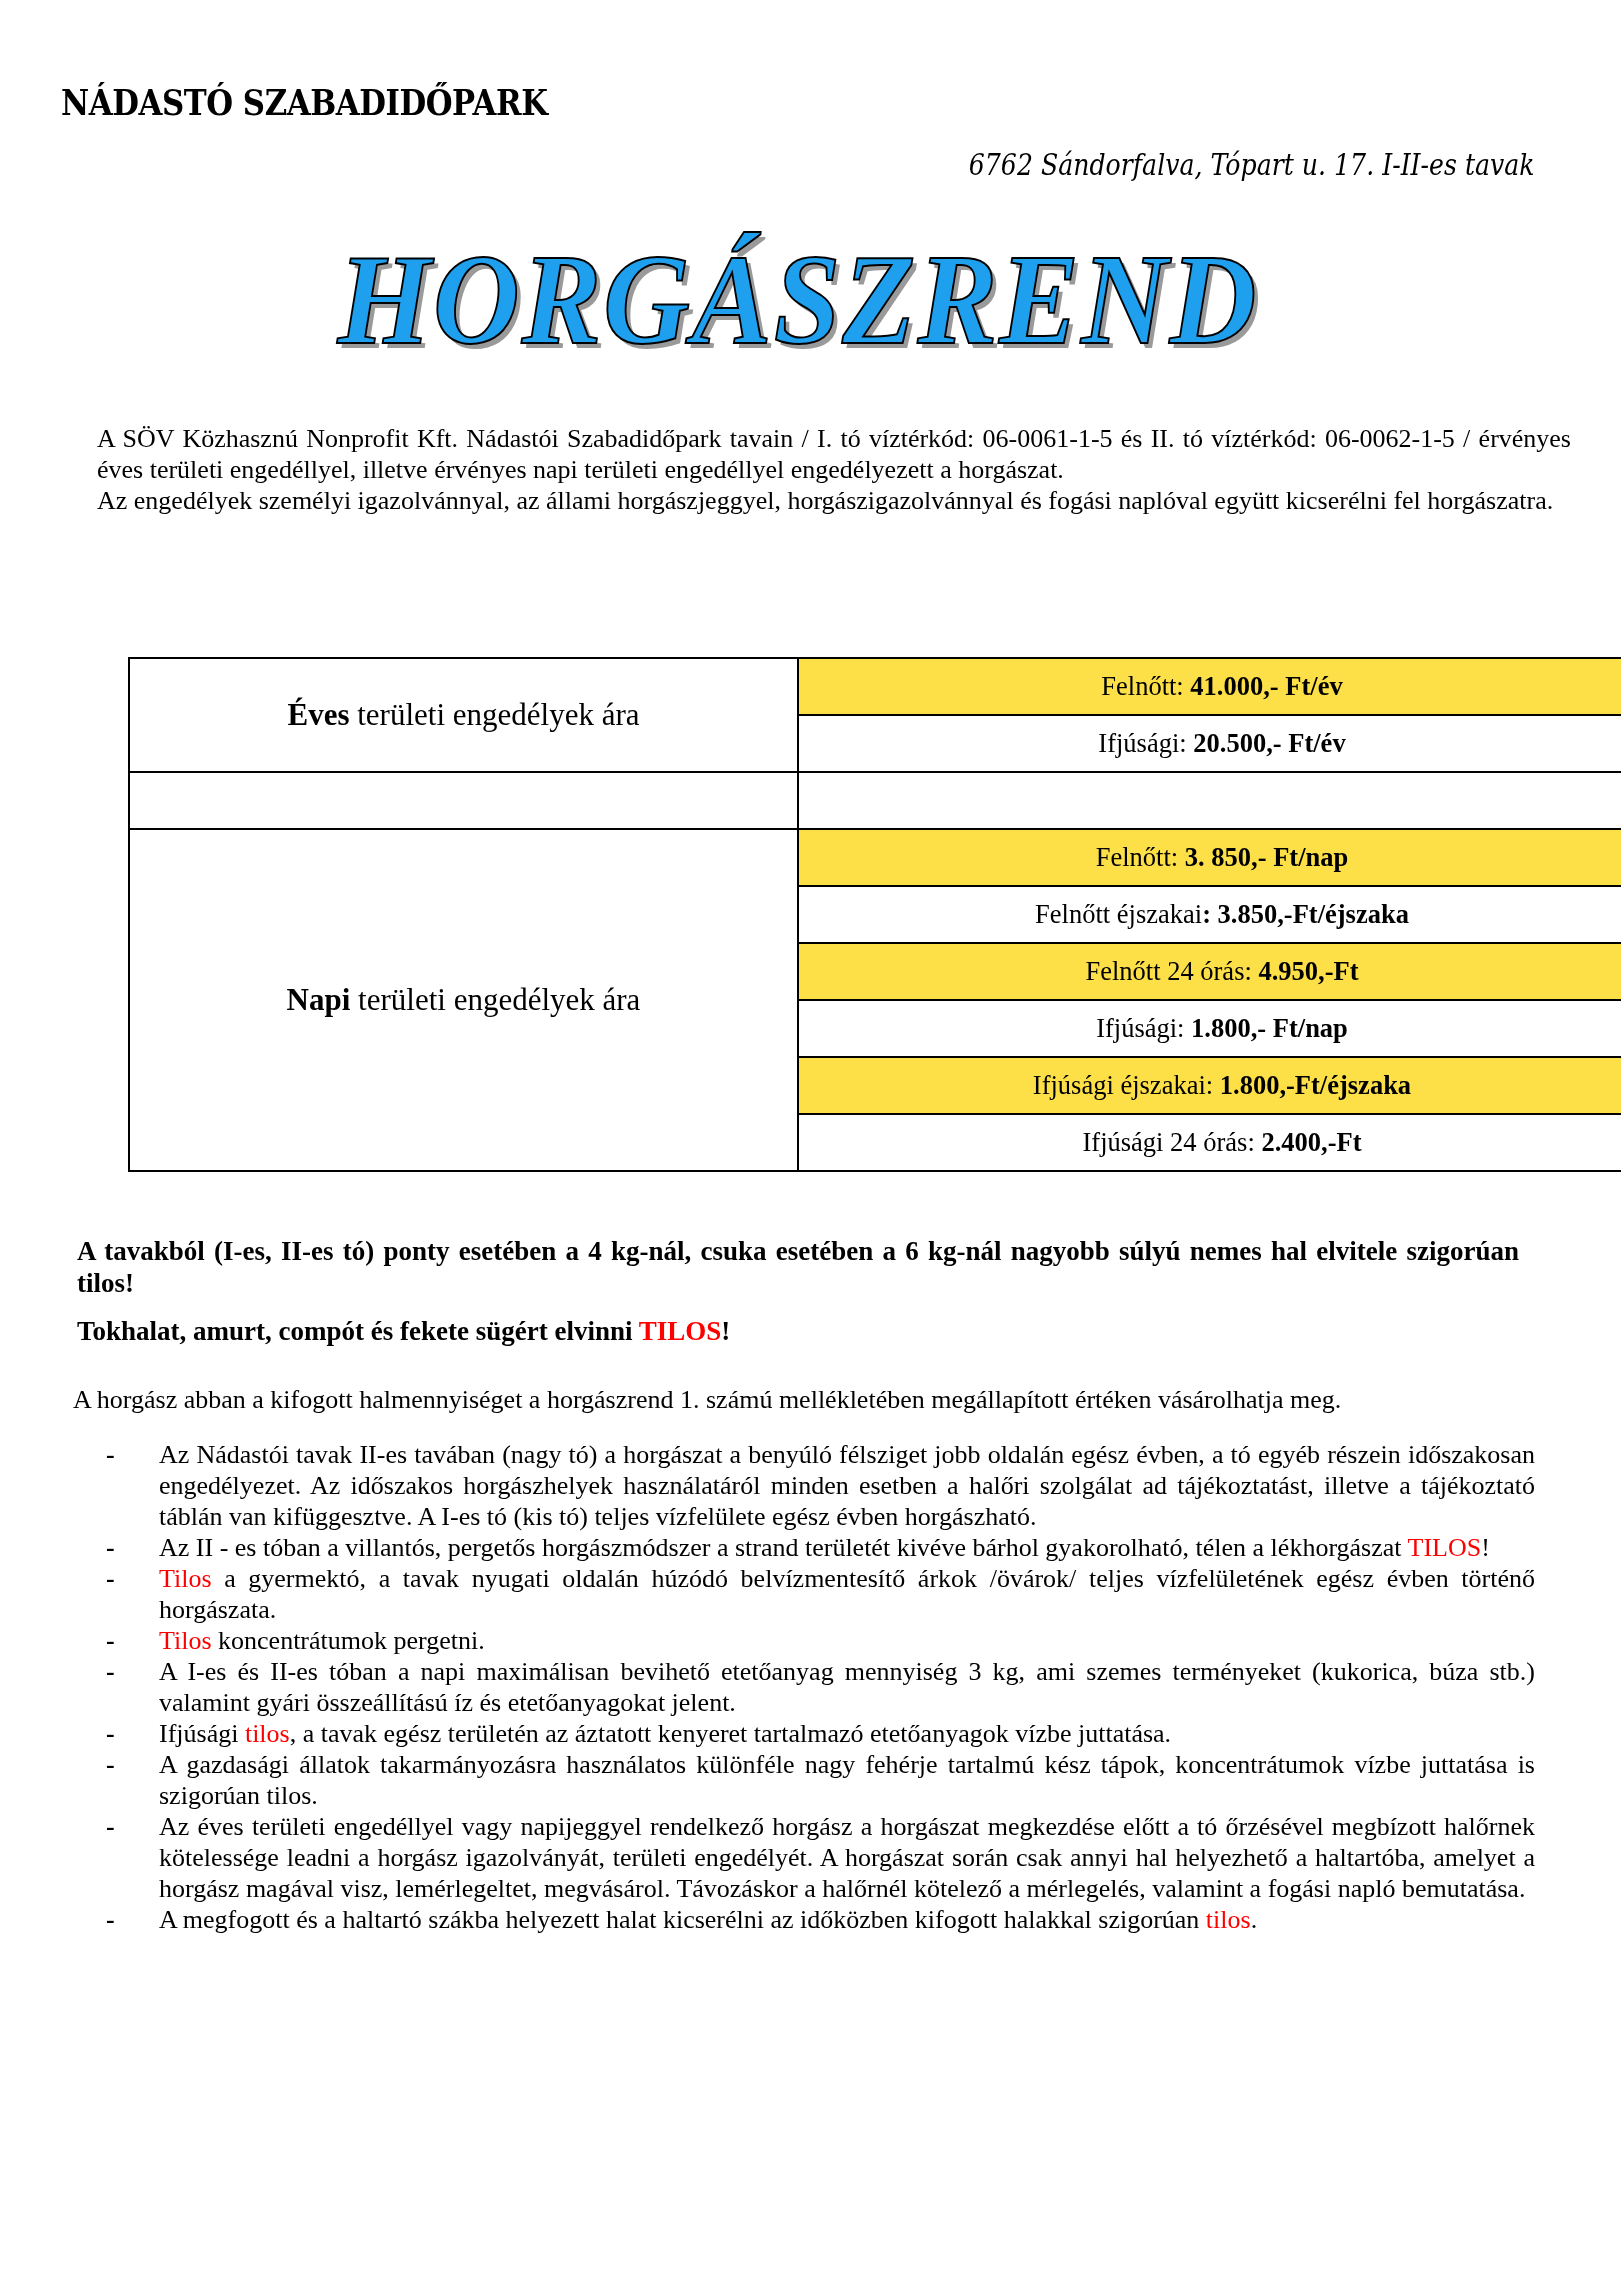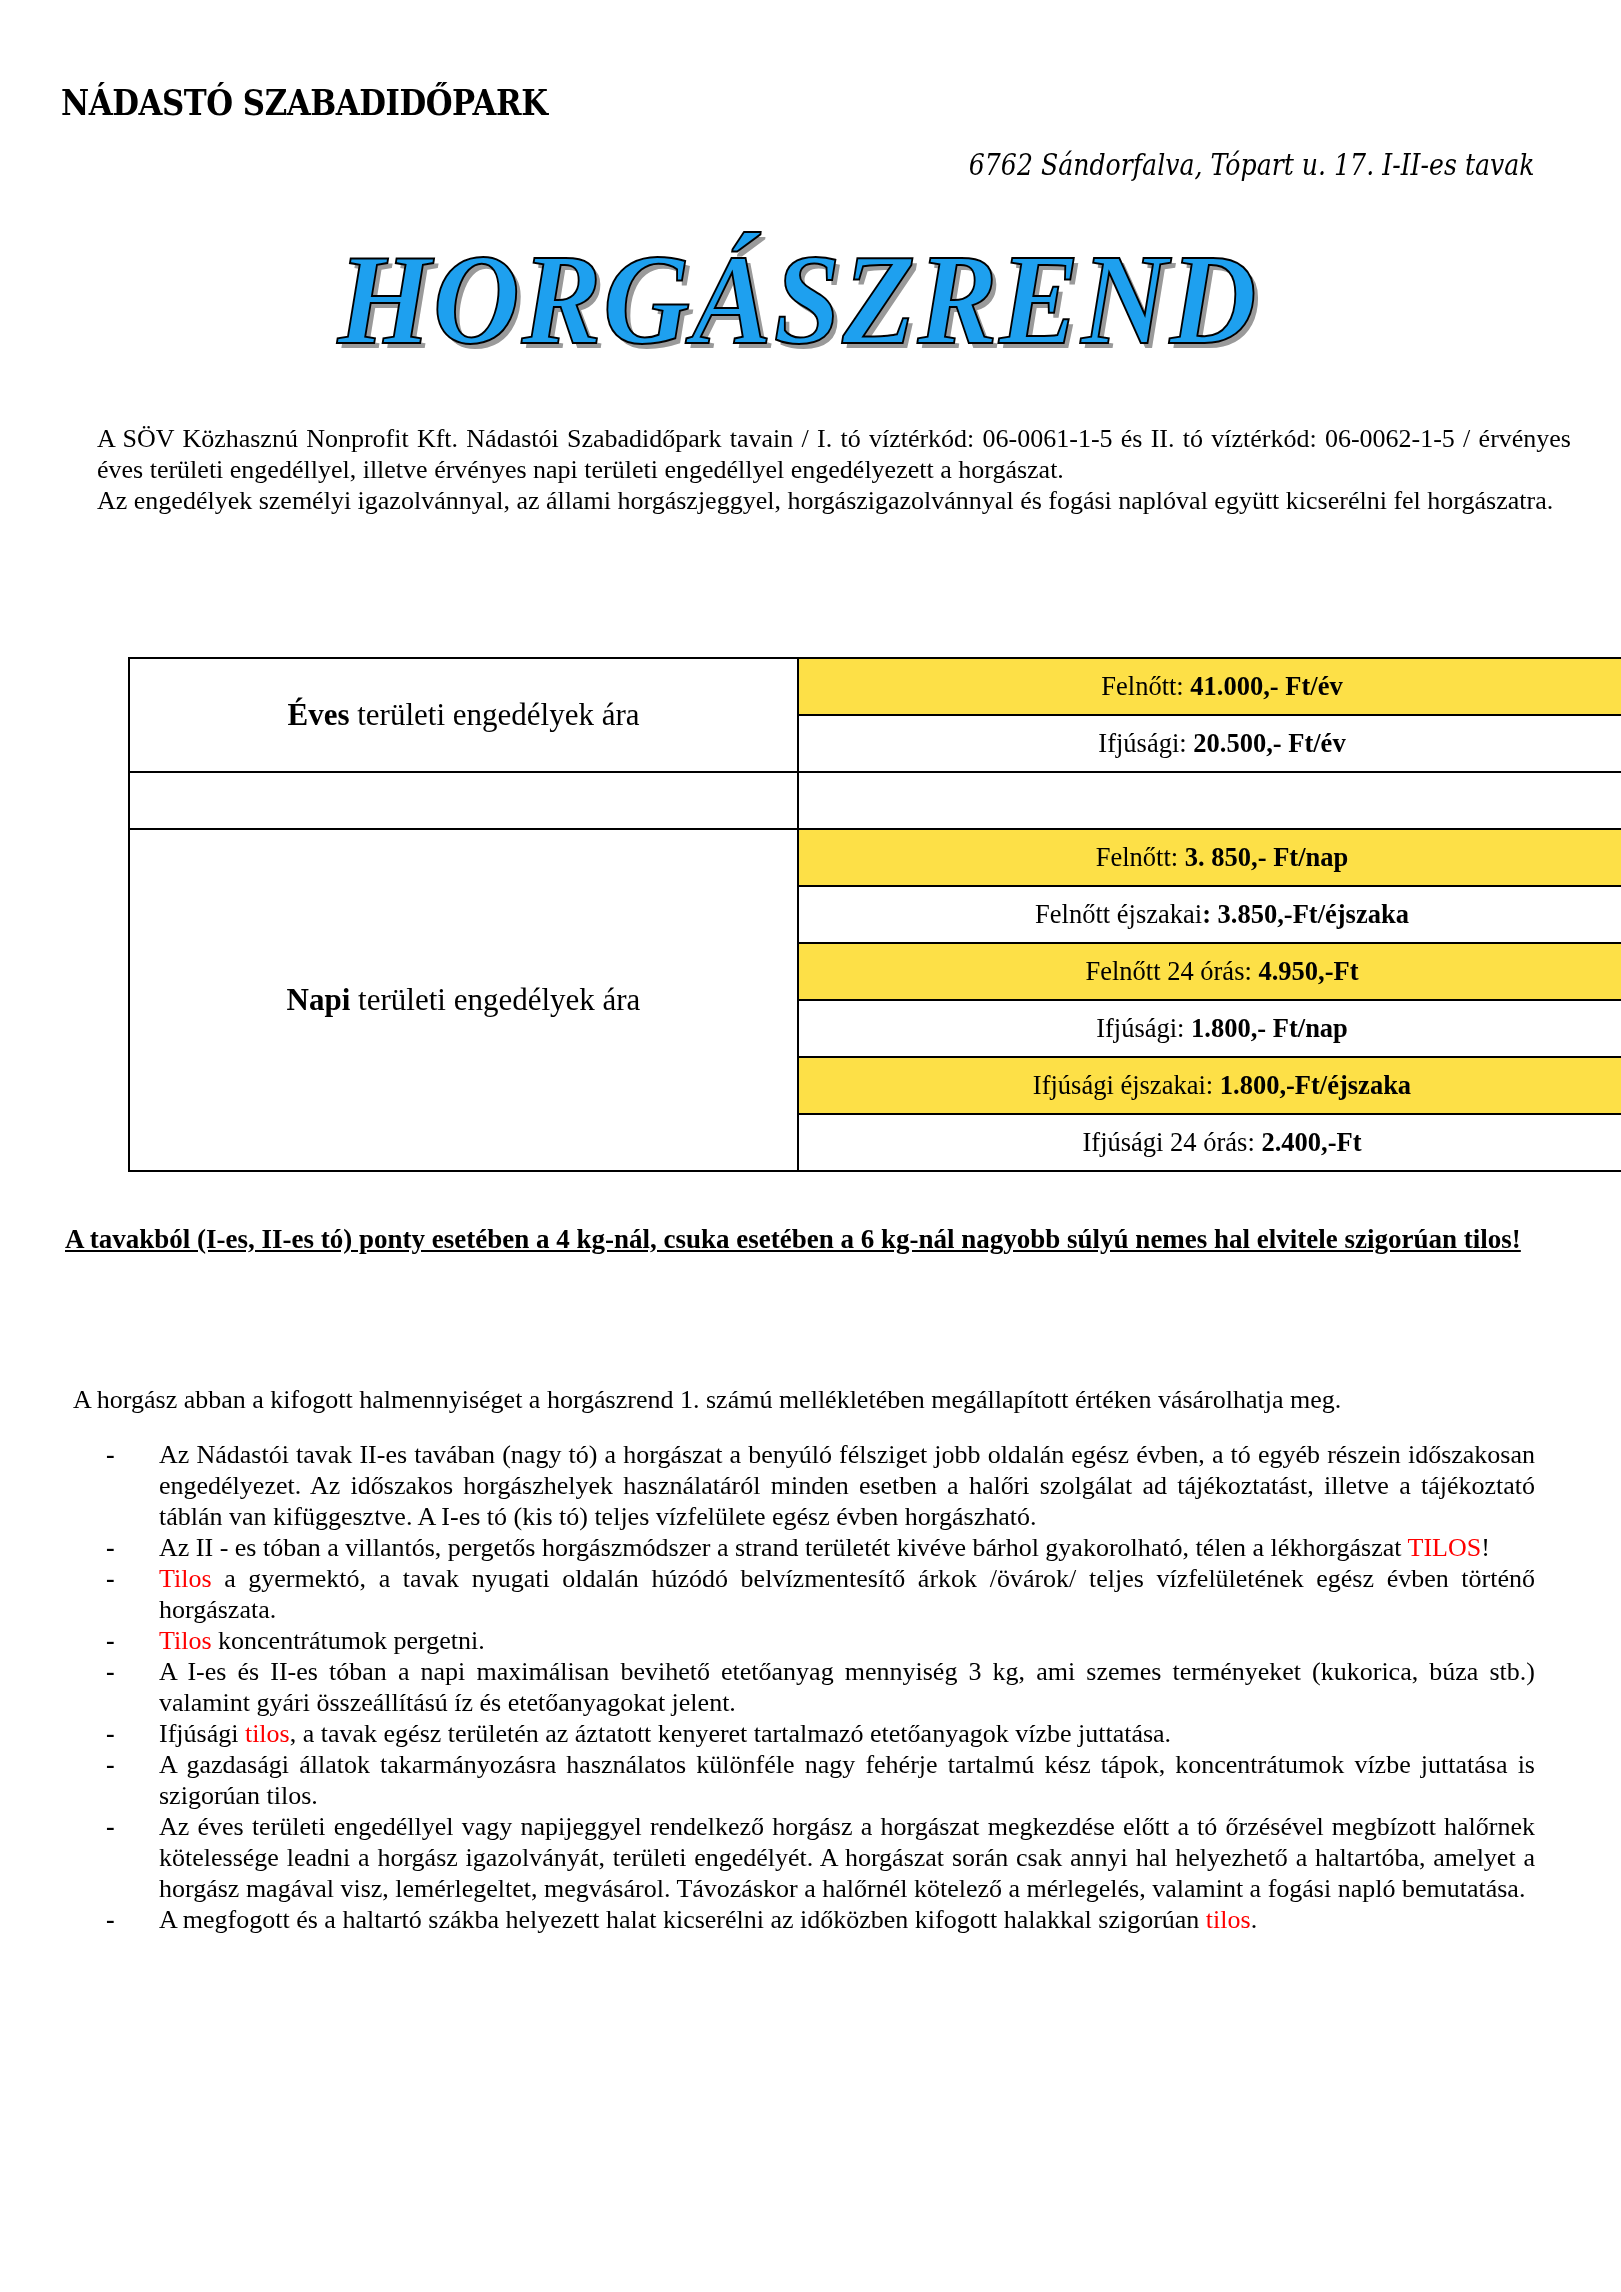--- a/index.html
+++ b/index.html
@@ -47,21 +47,21 @@
     table.prices td.label { width: 667px; font-size: 31px; }
     table.prices td.price { height: 55px; font-size: 26.5px; }
     table.prices td.price.blue { background: #fde047; }
     table.prices tr.spacer td { height: 55px; }
     table.prices b { font-weight: bold; }
 
     .warning {
       position: absolute; left: 0; top: 1219px; width: 1474px;
       font-weight: bold; font-size: 27px; line-height: 32px; text-align: justify;
     }
-    .warning p { margin: 4px; text-decoration: underline; }
+    .warning p { margin: 16px; }
     .red { color: #ff0000; }
 
     .para2 { top: 1372px; }
     .para2 p { margin: 12px; }
 
     ul.rules {
       position: absolute; left: 0; top: 1439px; width: 1474px; margin: 0; padding: 0;
       list-style: none; font-size: 26px; line-height: 31px;
     }
     ul.rules li { position: relative; padding-left: 98px; text-align: justify; }
@@ -112,20 +112,21 @@
           <td class="price blue"><span>Ifjúsági éjszakai: </span><b>1.800,-Ft/éjszaka</b></td>
         </tr>
         <tr>
           <td class="price"><span>Ifjúsági 24 órás: </span><b>2.400,-Ft</b></td>
         </tr>
       </tbody>
   </table>
 
   <div class="warning">
     <p>A tavakból (I-es, II-es tó) ponty esetében a 4 kg-nál, csuka esetében a 6 kg-nál nagyobb súlyú nemes hal elvitele szigorúan tilos!</p>
+    <p><span>Tokhalat, amurt, compót és fekete sügért elvinni </span><span class="red">TILOS</span><span>!</span></p>
   </div>
 
   <div class="body-text para2">
     <p>A horgász abban a kifogott halmennyiséget a horgászrend 1. számú mellékletében megállapított értéken vásárolhatja meg.</p>
   </div>
 
   <ul class="rules" id="rules-list">
       <li><span class="dash">-</span><span></span><span class="red"></span><span>Az Nádastói tavak II-es tavában (nagy tó) a horgászat a benyúló félsziget jobb oldalán egész évben, a tó egyéb részein időszakosan engedélyezet. Az időszakos horgászhelyek használatáról minden esetben a halőri szolgálat ad tájékoztatást, illetve a tájékoztató táblán van kifüggesztve. A I-es tó (kis tó) teljes vízfelülete egész évben horgászható.</span></li>
       <li><span class="dash">-</span><span>Az II - es tóban a villantós, pergetős horgászmódszer a strand területét kivéve bárhol gyakorolható, télen a lékhorgászat </span><span class="red">TILOS</span><span>!</span></li>
       <li><span class="dash">-</span><span></span><span class="red">Tilos</span><span> a gyermektó, a tavak nyugati oldalán húzódó belvízmentesítő árkok /övárok/ teljes vízfelületének egész évben történő horgászata.</span></li>

